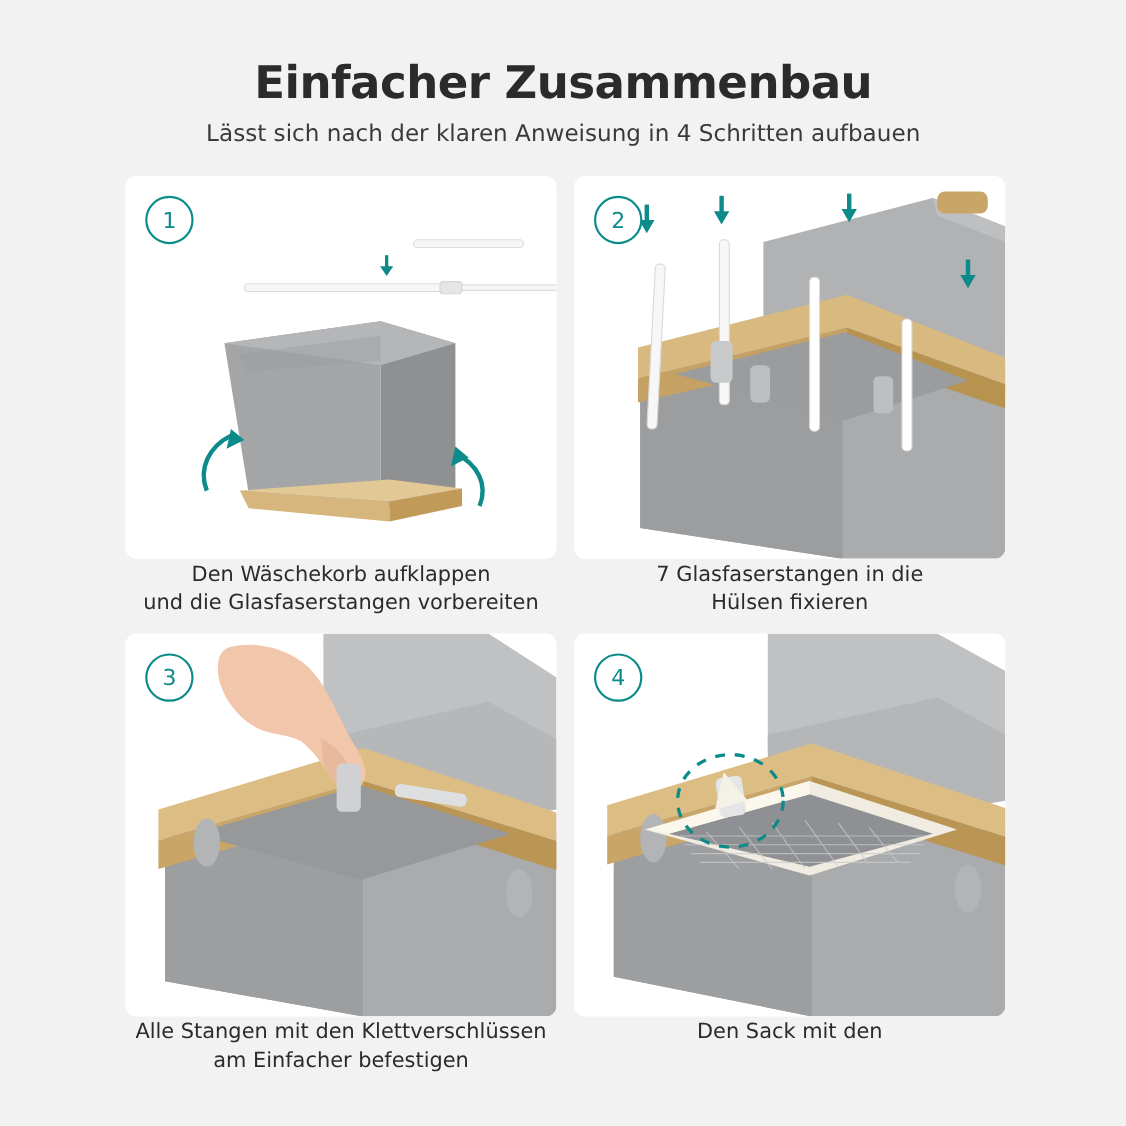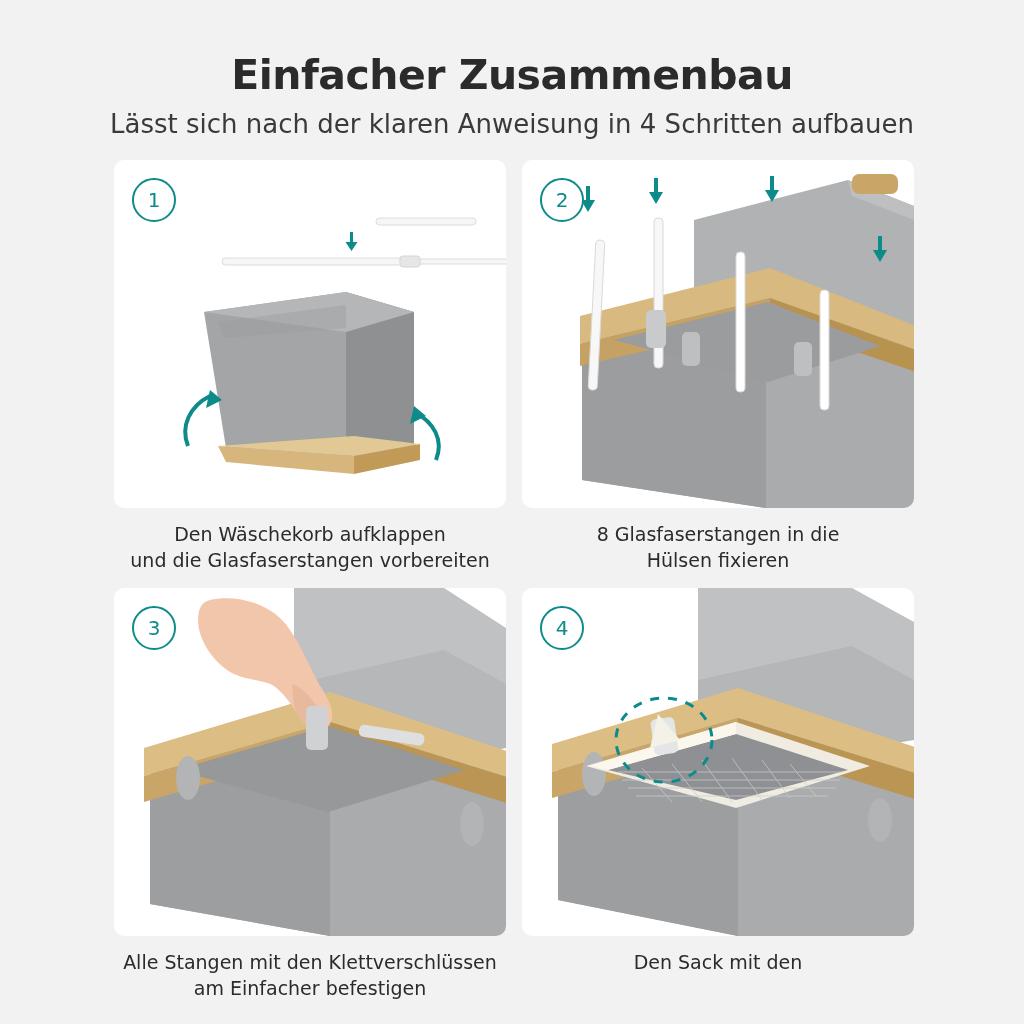--- a/index.html
+++ b/index.html
@@ -26,21 +26,21 @@
   }
   .title {
     font-size: 41px;
     font-weight: bold;
     color: #2b2b2b;
     letter-spacing: -0.5px;
     margin: 0;
     line-height: 1.15;
   }
   .subtitle {
-    font-size: 26px;
+    font-size: 21px;
     color: #3a3a3a;
     margin: 10px 0 0 0;
     font-weight: normal;
   }
   .grid {
     position: absolute;
     top: 160px;
     left: 114px;
     width: 800px;
     display: flex;
@@ -73,21 +73,21 @@
     justify-content: center;
     background: #ffffff;
     z-index: 12;
     font-family: "DejaVu Sans", "Liberation Sans", sans-serif;
   }
   .caption {
     text-align: center;
     font-size: 19px;
     color: #2b2b2b;
     line-height: 1.35;
-    margin-top: 14px;
+    margin-top: 2px;
     min-height: 56px;
   }
 
   svg { display: block; }
 </style>
 </head>
 <body>
 
 <div class="page">
 
@@ -194,21 +194,21 @@
                 <polygon points="-5,14 9,14 2,26"></polygon>
             </g>
             <g transform="translate(356,76)">
               <rect x="0" y="0" width="4" height="16"></rect>
                 <polygon points="-5,14 9,14 2,26"></polygon>
             </g>
           </g>
         </svg>
       </div>
       <div class="caption">
-        <span>8 Glasfaserstangen in die</span><br>
+        <span>7 Glasfaserstangen in die</span><br>
         <span>Hülsen fixieren</span>
       </div>
     </div>
 
     <div class="cell">
       <div class="panel">
         <div class="badge">3</div>
         <svg width="392" height="348" viewBox="0 0 392 348">
 
           <g>

